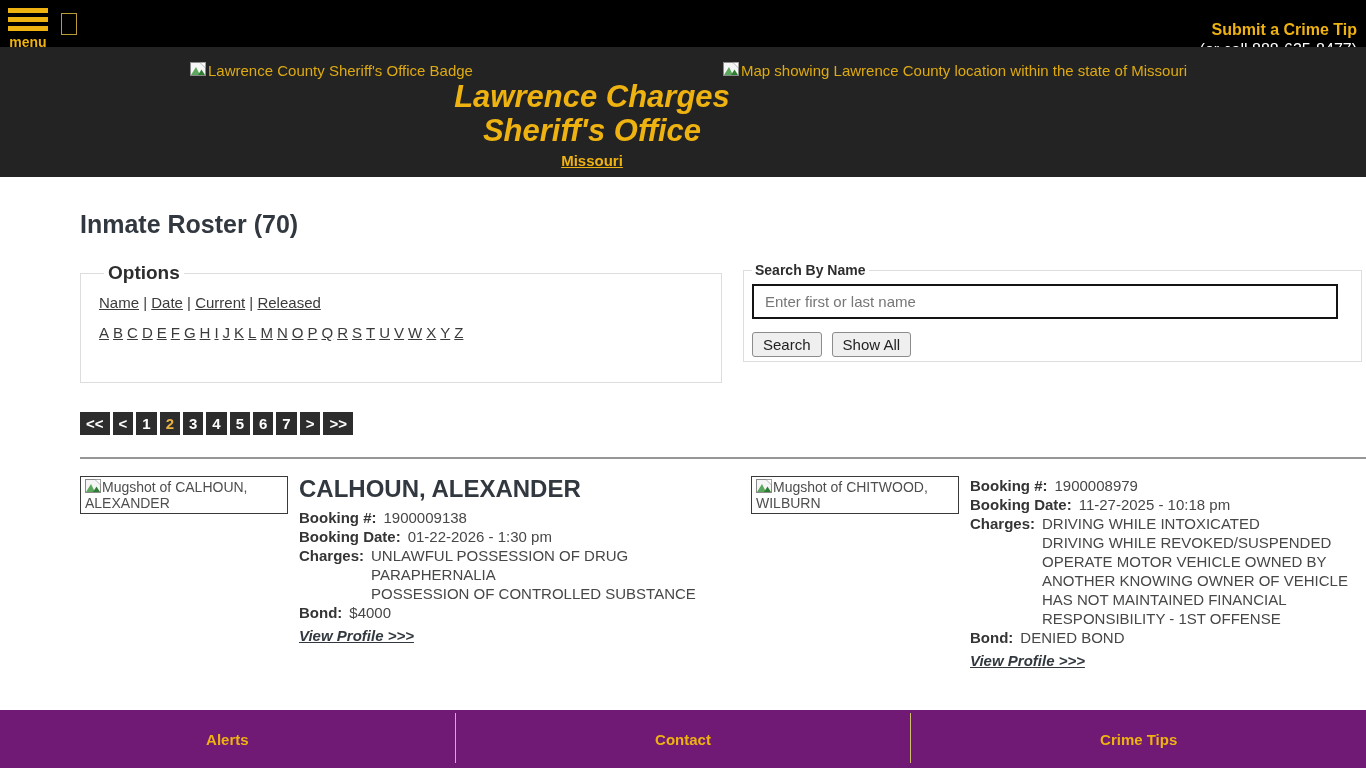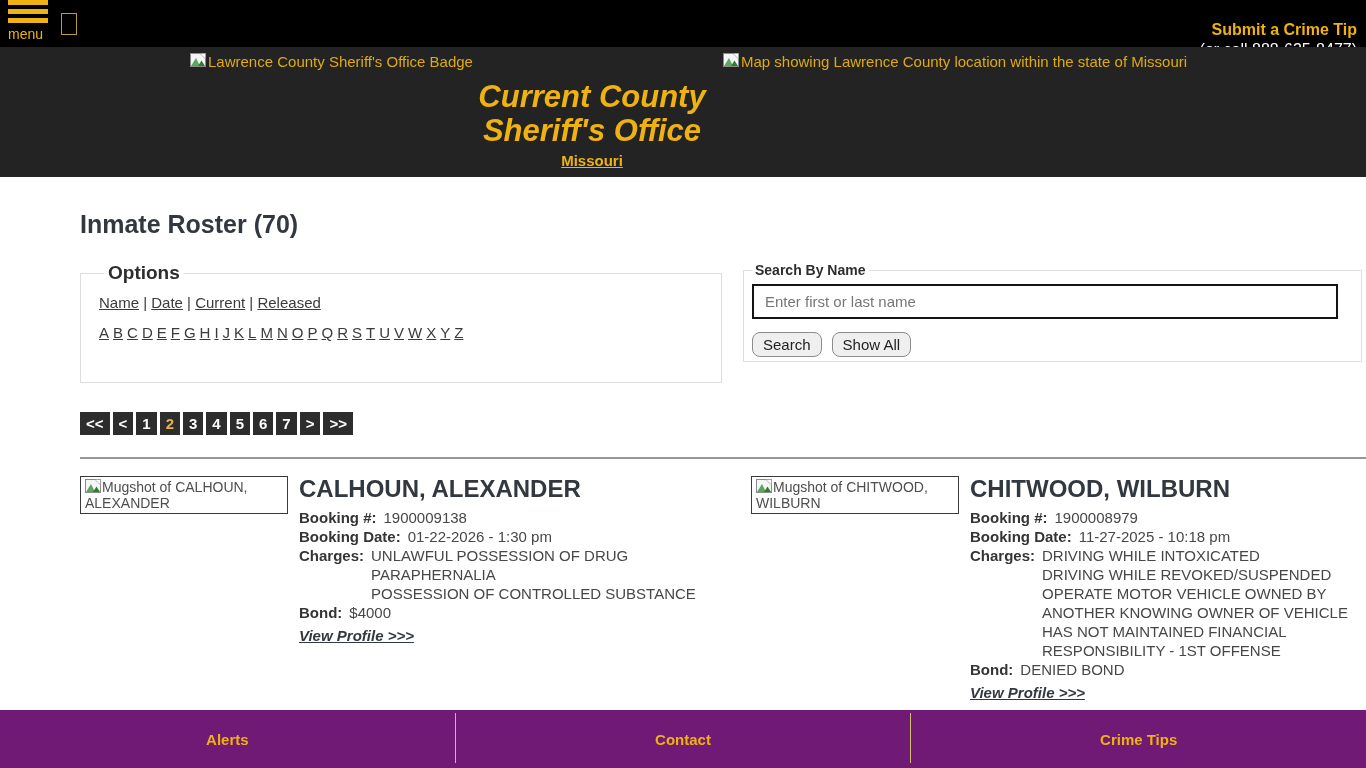--- a/index.html
+++ b/index.html
@@ -15,31 +15,31 @@
   body{
     width:1366px;height:768px;overflow:hidden;position:relative;
     background:#ffffff;color:var(--text);
     font-family:"Liberation Sans",sans-serif;
   }
   a{cursor:pointer;}
 
   
   .topbar{height:47px;background:var(--topbar-bg);display:flex;justify-content:space-between;align-items:flex-start;}
   .topbar-left{display:flex;align-items:flex-start;}
-  .menu-wrap{padding:0 0 0 8px;width:48px;text-align:left;}
+  .menu-wrap{padding:8px 0 0 8px;width:48px;text-align:center;font-weight:bold;}
   .menu-bar{width:40px;height:5px;background:var(--gold);margin:0 0 4px 0;}
   .menu-label{color:var(--gold);font-size:14px;line-height:14px;}
   .logo-placeholder{width:16px;height:22px;border:1px solid #bb9b33;margin:13px 0 0 13px;}
   .topbar-right{text-align:right;padding:20px 9px 0 0;line-height:20px;}
   .crime-tip{color:var(--gold);font-weight:bold;font-size:16px;text-decoration:none;display:block;}
   .crime-tip-phone{color:#ffffff;font-size:16px;}
 
   
   .site-header{height:130px;background:var(--header-bg);position:relative;}
-  .alt-img{position:absolute;top:6px;display:flex;align-items:flex-start;gap:2px;color:#deaa12;font-size:15px;line-height:17px;}
+  .alt-img{position:absolute;top:15px;display:flex;align-items:flex-start;gap:2px;color:#deaa12;font-size:15px;line-height:17px;}
   .badge-alt{left:190px;}
   .map-alt{left:723px;}
   .bimg-icon{flex:0 0 auto;}
   .site-title{position:absolute;left:392px;top:33px;width:400px;text-align:center;color:var(--gold);}
   .site-title .line{font-style:italic;font-weight:bold;font-size:31px;line-height:34px;}
   .site-title .sub{font-size:15px;font-weight:bold;margin-top:4px;text-decoration:underline;}
 
   
   .main{padding:0 0 0 80px;}
   h1.page-title{font-size:25px;font-weight:700;color:var(--ink);margin:33px 0 24px 0;line-height:28px;}
@@ -52,21 +52,21 @@
   .sort-links a{color:#3b3b3b;text-decoration:underline;}
   .sort-links .sep{white-space:pre;}
   .alphabet{margin-top:13px;font-size:15px;}
   .alphabet a{color:#3b3b3b;text-decoration:underline;margin-right:4px;}
 
   fieldset.search-box{width:619px;height:100px;margin-left:21px;padding:0 23px 0 8px;}
   fieldset.search-box legend{font-size:14px;font-weight:bold;color:#2d2d2d;padding:0 3px;}
   .name-input{width:100%;height:35px;border:2px solid #141414;font-size:15px;padding:0 11px;margin-top:6px;font-family:"Liberation Sans",sans-serif;color:#333;}
   .name-input::placeholder{color:#767676;}
   .search-buttons{margin-top:13px;display:flex;gap:10px;}
-  .btn{font-size:15px;font-family:"Liberation Sans",sans-serif;background:#efefef;border:1px solid #8c8c8c;border-radius:8px;padding:3px 10px;color:#222;cursor:pointer;}
+  .btn{font-size:15px;font-family:"Liberation Sans",sans-serif;background:#efefef;border:1px solid #8c8c8c;border-radius:3px;padding:3px 10px;color:#222;cursor:pointer;}
 
   .pagination{margin-top:29px;display:flex;gap:3px;}
   .page-btn{display:inline-block;min-width:13px;text-align:center;padding:3px 6px;background:#2d2d2d;color:#ffffff;font-size:15px;font-weight:bold;text-decoration:none;}
   .page-btn.current{color:var(--page-current);}
 
   hr.rule{border:none;border-top:2px solid #979797;margin:22px 0 0 0;}
 
   
   .cards{display:grid;grid-template-columns:643px 643px;margin-top:17px;gap:28px;}
   .card{display:flex;align-items:flex-start;}
@@ -110,21 +110,21 @@
   <div class="alt-img badge-alt">
     <svg class="bimg-icon" width="16" height="16" viewBox="0 0 16 16">
       <rect x="0.5" y="0.5" width="15" height="13" fill="#f5f5f5" stroke="#8a8a8a"></rect>
       <path d="M1 13 L6 5 L10 13 Z" fill="#5aa75d"></path>
       <path d="M8 13 L11.5 7.5 L15 13 Z" fill="#2e7d32"></path>
       <path d="M10 0.5 L15.5 0.5 L15.5 6 Z" fill="#ffffff" stroke="#8a8a8a" stroke-width="0.6"></path>
     </svg>
     <span>Lawrence County Sheriff's Office Badge</span>
   </div>
   <div class="site-title">
-    <div class="line">Current County</div>
+    <div class="line">Lawrence Charges</div>
     <div class="line">Sheriff's Office</div>
     <div class="sub">Missouri</div>
   </div>
   <div class="alt-img map-alt">
     <svg class="bimg-icon" width="16" height="16" viewBox="0 0 16 16">
       <rect x="0.5" y="0.5" width="15" height="13" fill="#f5f5f5" stroke="#8a8a8a"></rect>
       <path d="M1 13 L6 5 L10 13 Z" fill="#5aa75d"></path>
       <path d="M8 13 L11.5 7.5 L15 13 Z" fill="#2e7d32"></path>
       <path d="M10 0.5 L15.5 0.5 L15.5 6 Z" fill="#ffffff" stroke="#8a8a8a" stroke-width="0.6"></path>
     </svg>
@@ -207,21 +207,20 @@
     <div class="card card-right">
       <a class="mugshot">
         <svg class="bimg-icon" width="16" height="16" viewBox="0 0 16 16">
           <rect x="0.5" y="0.5" width="15" height="13" fill="#f5f5f5" stroke="#8a8a8a"></rect>
           <path d="M1 13 L6 5 L10 13 Z" fill="#5aa75d"></path>
           <path d="M8 13 L11.5 7.5 L15 13 Z" fill="#2e7d32"></path>
           <path d="M10 0.5 L15.5 0.5 L15.5 6 Z" fill="#ffffff" stroke="#8a8a8a" stroke-width="0.6"></path>
         </svg><span>Mugshot of CHITWOOD, WILBURN</span>
       </a>
       <div class="info">
-        <h2 class="inmate-name">CHITWOOD, WILBURN</h2>
         <div class="row">
           <span class="label">Booking #:</span>
           <span>1900008979</span>
         </div>
         <div class="row">
           <span class="label">Booking Date:</span>
           <span>11-27-2025 - 10:18 pm</span>
         </div>
         <div class="row">
           <span class="label">Charges:</span>

